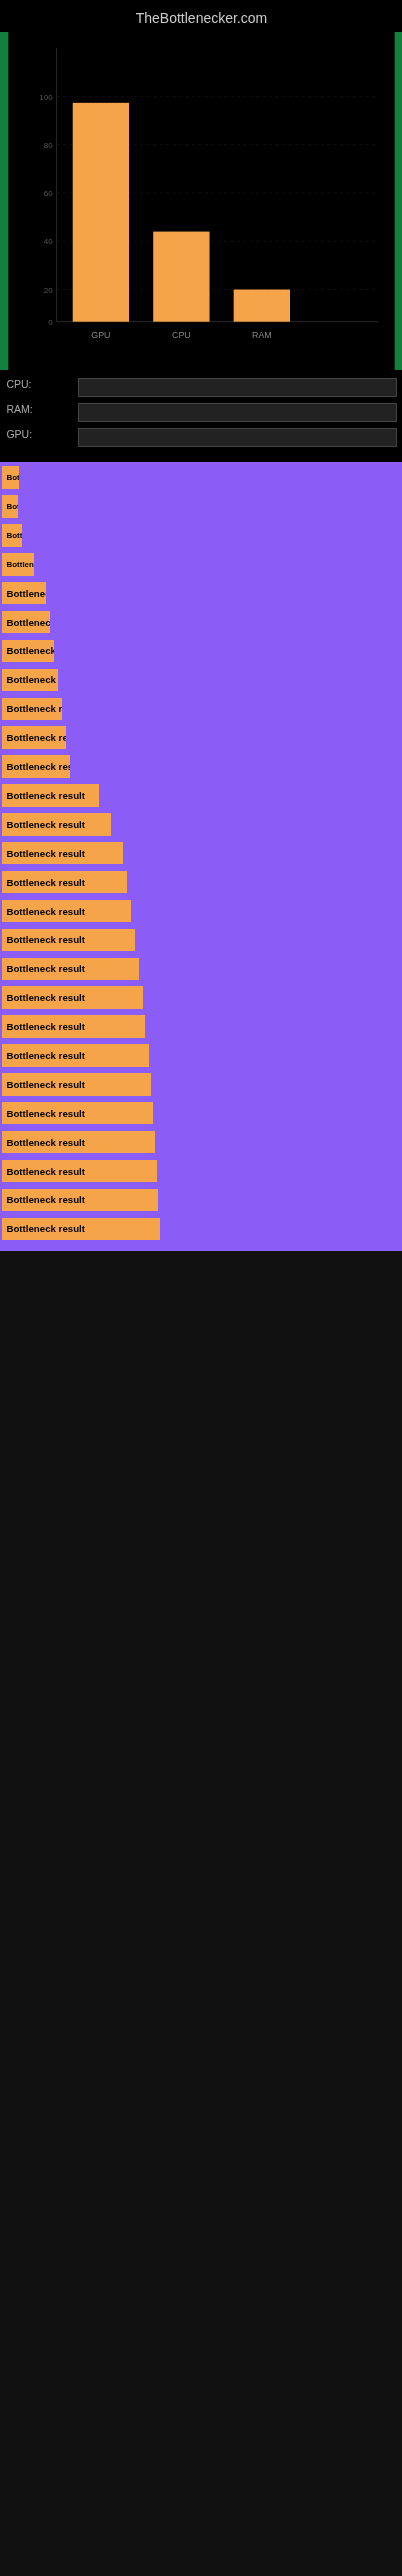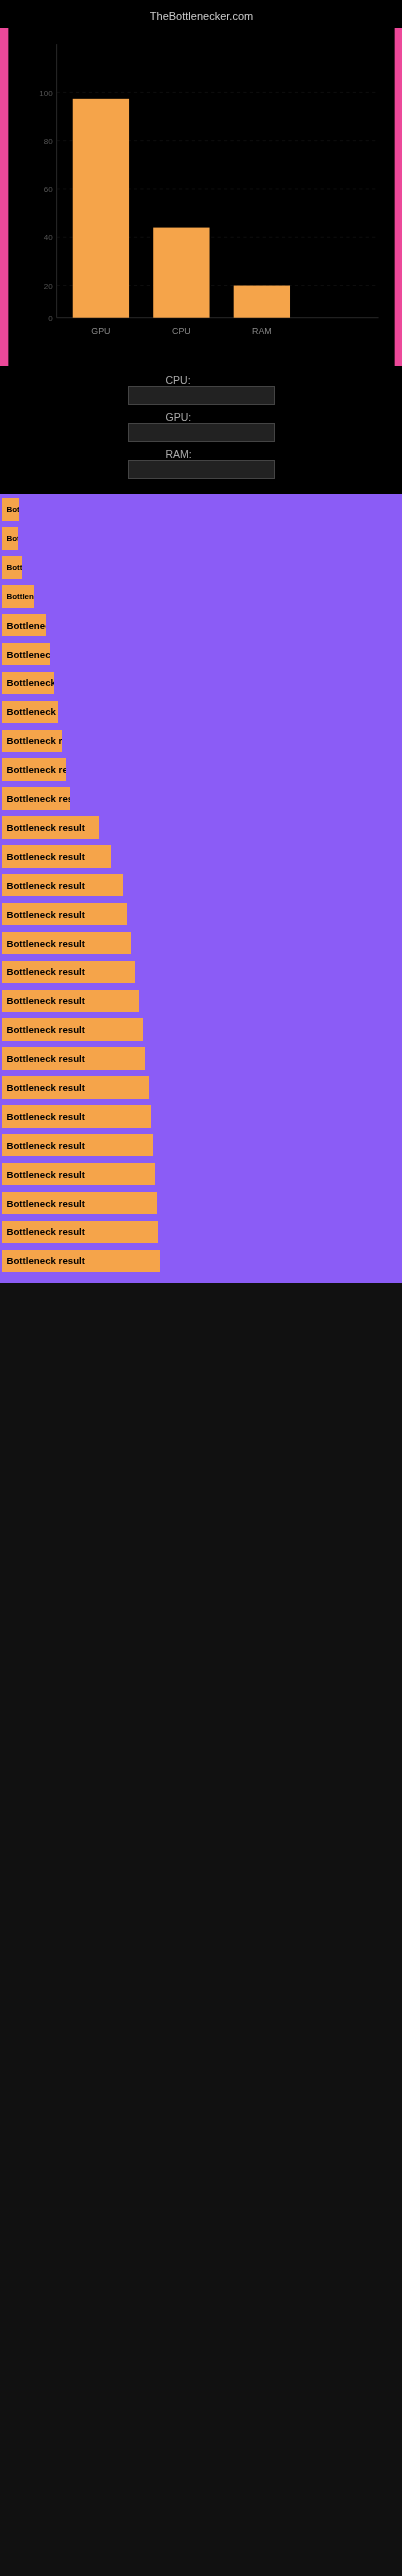--- a/index.html
+++ b/index.html
@@ -18,48 +18,46 @@
     }
 
     .page-container {
       width: 403px;
       background: #000;
     }
 
     .site-title {
       text-align: center;
       padding: 9.7px 0 6.4px 0;
-      font-size: 11px;
+      font-size: 14px;
       color: #ccc;
       background: #000;
     }
 
     .chart-area {
       width: 100%;
       height: 338px;
-      background: #ec4899;
+      background: #15803d;
       position: relative;
       text-decoration: underline;
     }
 
     .bar-chart-svg {
       width: 100%;
       height: 100%;
     }
 
     .form-section {
       background: #000;
       padding: 8px 6.4px;
     }
 
     .input-row {
       display: flex;
-      align-items: center;
       margin-bottom: 6.4px;
-      flex-direction: column;
     }
 
     .input-label {
       color: #aaa;
       font-size: 10.5px;
       width: 72px;
       flex-shrink: 0;
     }
 
     .input-field {
@@ -122,25 +120,25 @@
       <text x="315" y="380" fill="#888" font-size="11" text-anchor="middle">RAM</text>
     </svg>
   </div>
 
   <div class="form-section">
     <div class="input-row">
       <span class="input-label">CPU:</span>
       <input class="input-field" type="text" value="" style="">
     </div>
     <div class="input-row">
+      <span class="input-label">RAM:</span>
+      <input class="input-field" type="text" value="" style="">
+    </div>
+    <div class="input-row">
       <span class="input-label">GPU:</span>
-      <input class="input-field" type="text" value="" style="">
-    </div>
-    <div class="input-row">
-      <span class="input-label">RAM:</span>
       <input class="input-field" type="text" value="" style="">
     </div>
   </div>
 
   <div class="results-list" id="results-list">
   <div class="result-row">
         <div style="background-color: rgb(245, 164, 74); height: 22.5px; width: 17.7px; display: flex; align-items: center; padding-left: 4.8px; font-size: 8px; color: rgb(0, 0, 0); font-weight: bold; white-space: nowrap; overflow: hidden;">Bot</div>
       </div>
       <div class="result-row">
         <div style="background-color: rgb(245, 164, 74); height: 22.5px; width: 16px; display: flex; align-items: center; padding-left: 4.8px; font-size: 8px; color: rgb(0, 0, 0); font-weight: bold; white-space: nowrap; overflow: hidden;">Bot</div>

